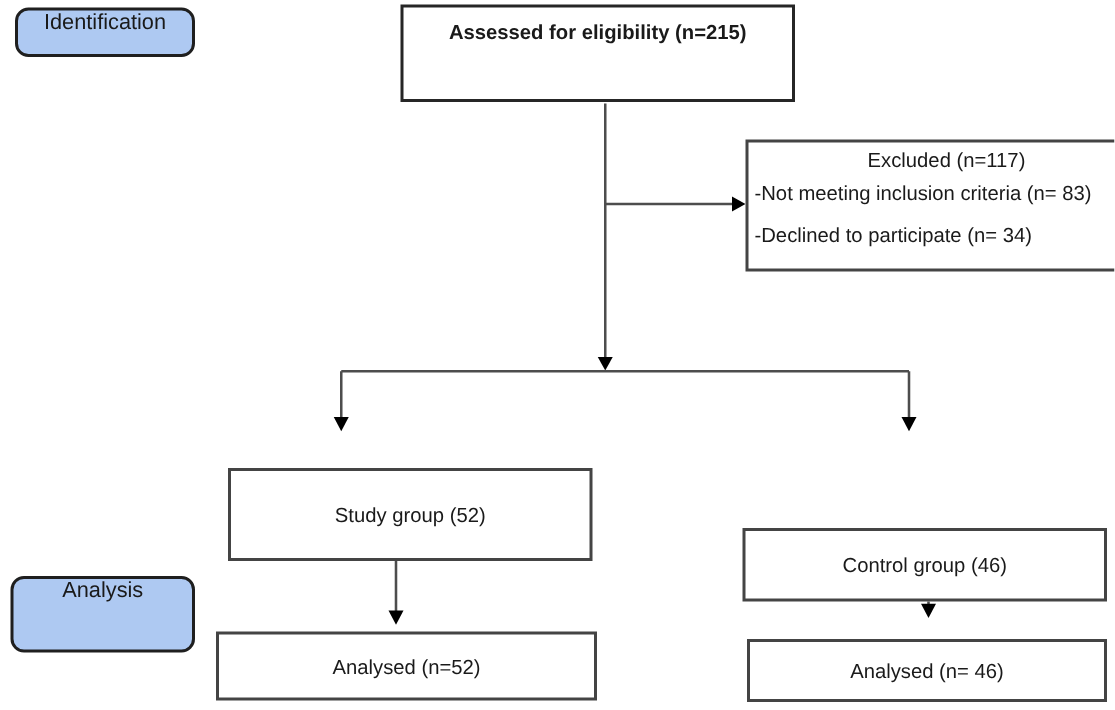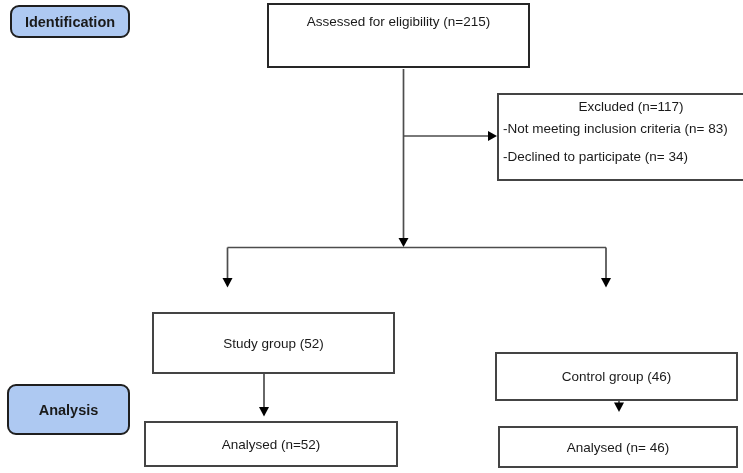--- a/index.html
+++ b/index.html
@@ -22,35 +22,35 @@
     overflow:hidden;
   }
   .connectors{position:absolute;left:0;top:0;width:743px;height:473px;}
   .connectors line{stroke:var(--line);stroke-width:1.7;}
   .connectors .head{fill:var(--arrowhead);stroke:none;}
   .stage{
     position:absolute;
     background:var(--stage-fill);
     border:2px solid var(--stage-border);
     border-radius:9px;
-    display:flex;align-items:center;justify-content:center;
-    font-weight:bold;font-size:14.5px;
+    display:flex;align-items:flex-start;justify-content:center;
+    font-weight:normal;font-size:14.5px;
     box-sizing:border-box;
   }
   .node{
     position:absolute;
     background:var(--box-fill);
     border:2px solid var(--box-border);
     box-sizing:border-box;
     font-size:13.5px;
     display:flex;align-items:center;justify-content:center;
     text-align:center;
   }
   .node.top-align{align-items:flex-start;padding-top:9px;}
-  #box-assessed{left:267px;top:3px;width:263px;height:65px;border-color:var(--assessed-border);}
+  #box-assessed{left:267px;top:3px;width:263px;height:65px;border-color:var(--assessed-border);font-weight:bold;}
   #box-excluded{
     left:497px;top:93px;width:268px;height:88px;
     display:block;text-align:left;padding:4px 4px 0 4px;
   }
   #box-excluded .ex-title{display:block;text-align:center;margin-bottom:6px;line-height:16px;}
   #box-excluded .ex-item{display:block;line-height:16px;}
   #box-excluded .ex-item2{margin-top:12px;}
   #box-study{left:152px;top:312px;width:243px;height:62px;}
   #box-control{left:495px;top:312px;width:243px;height:49px;margin-top:40px;}
   #box-analysed-study{left:144px;top:421px;width:254px;height:46px;justify-content:center;}

